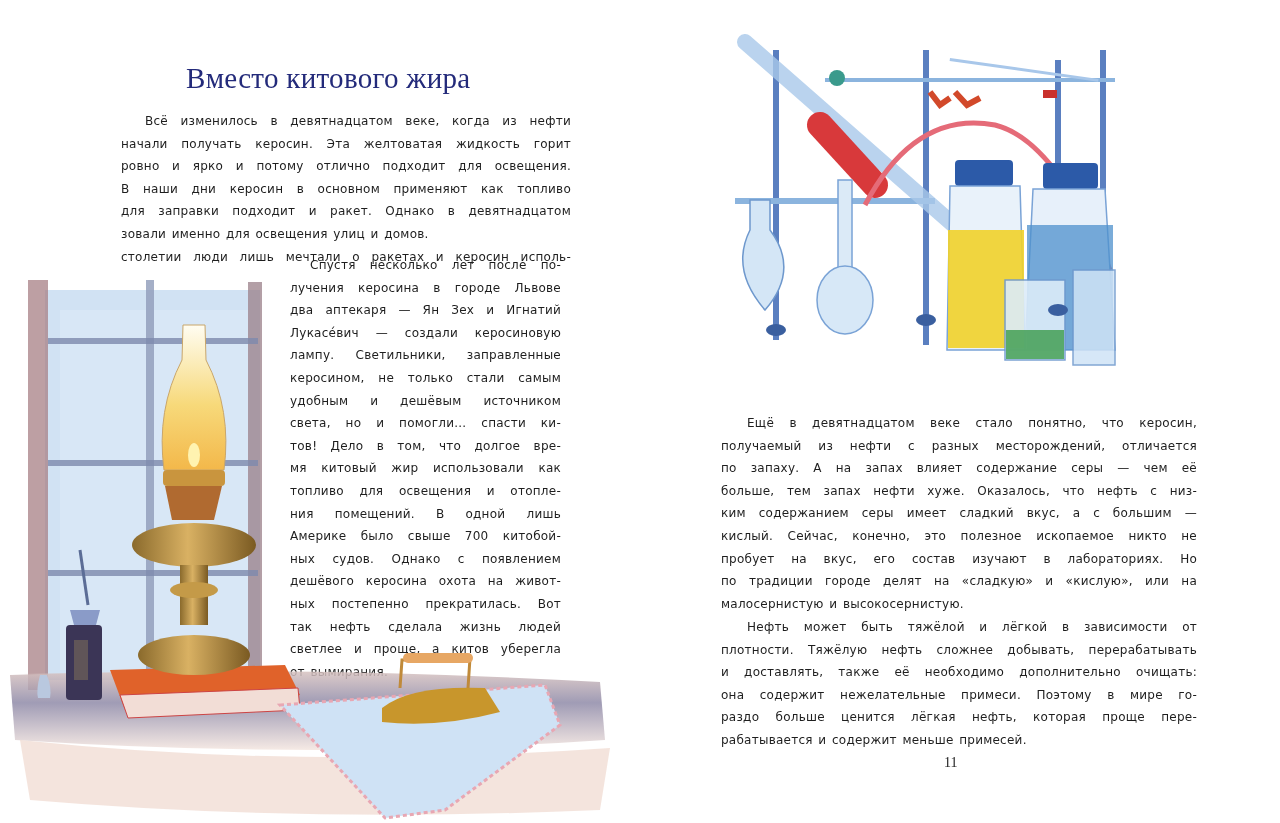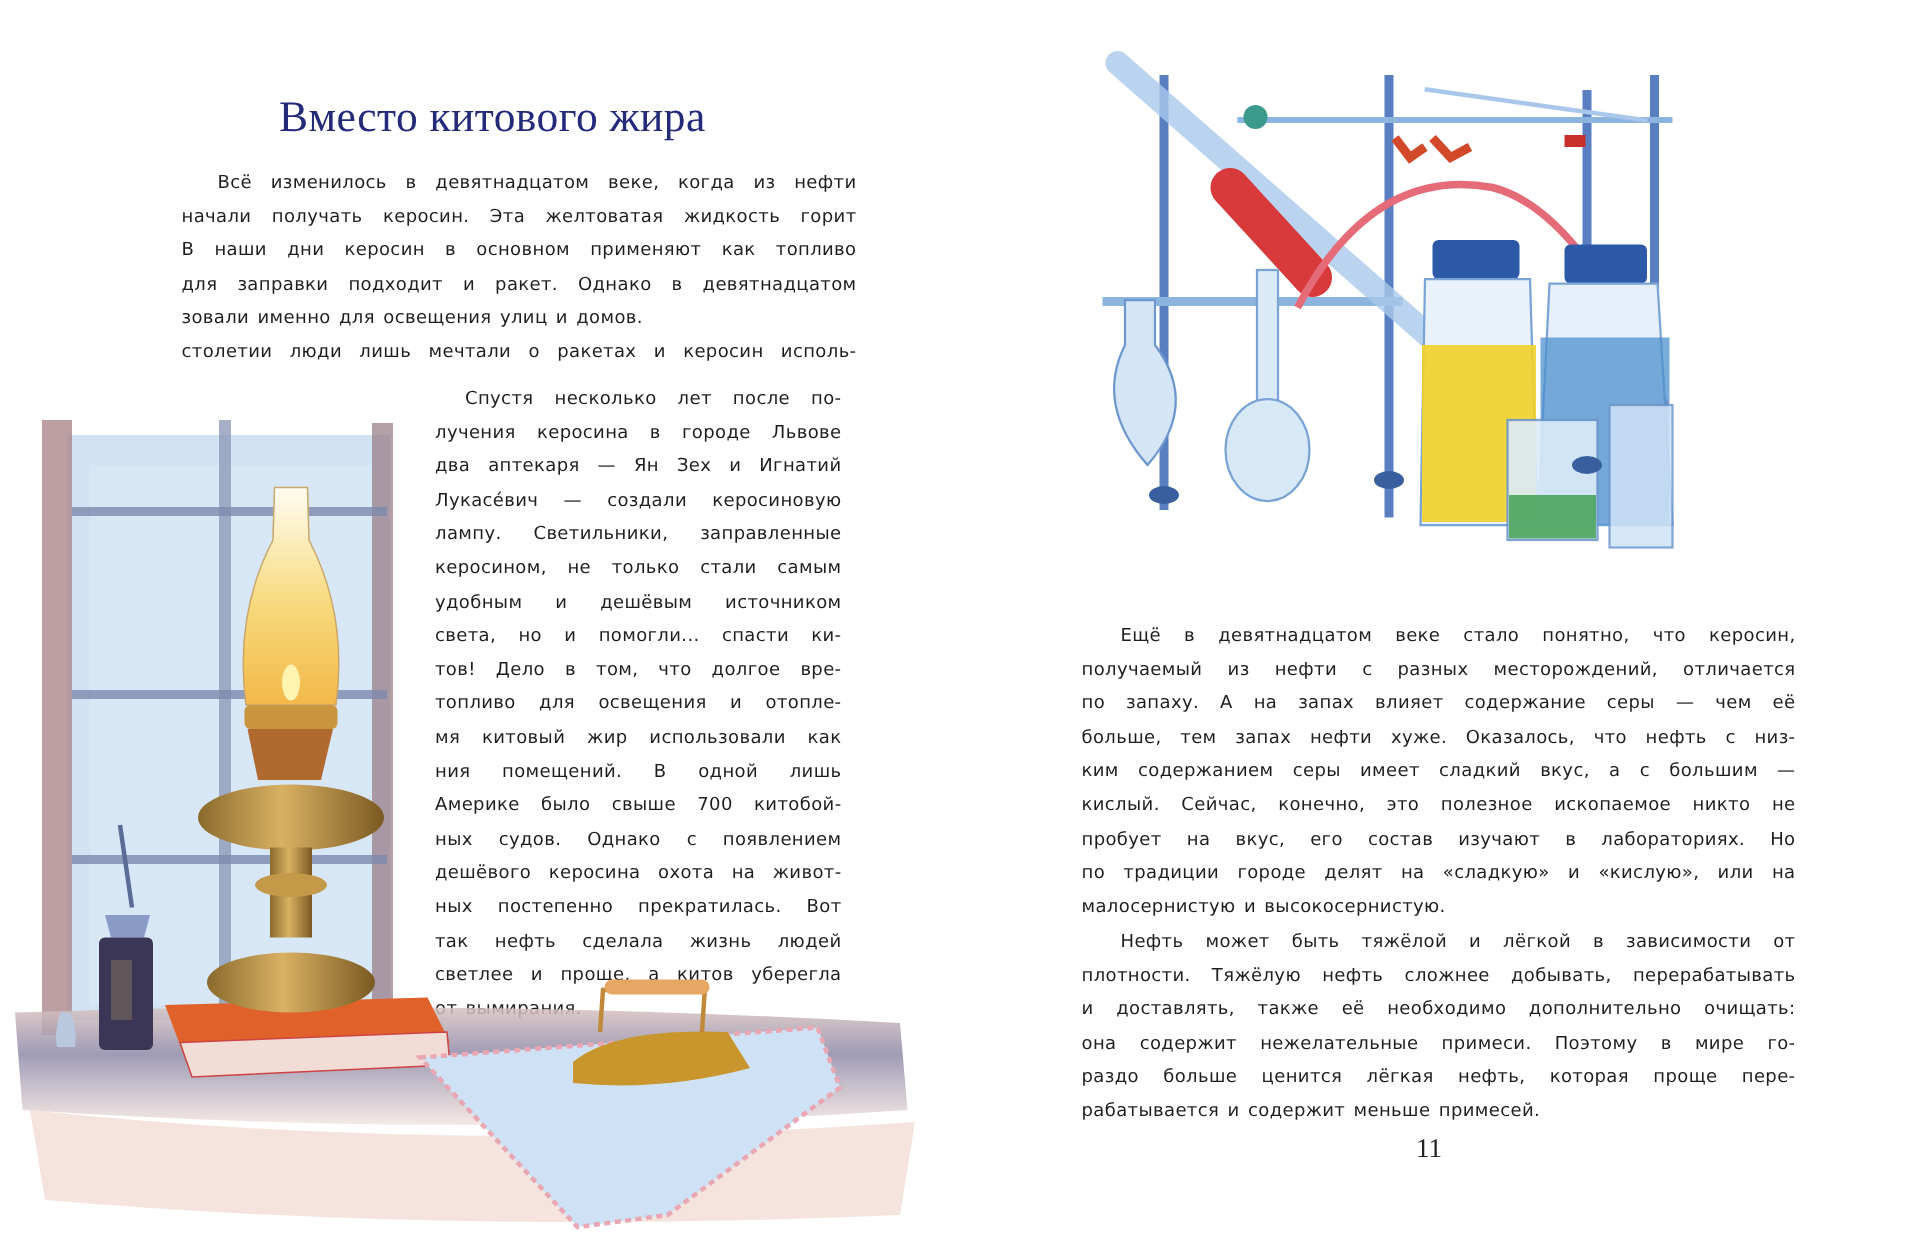--- a/index.html
+++ b/index.html
@@ -10,50 +10,51 @@
   .page-right { left:640px; width:640px; }
 
   .title { position:absolute; font-family:"Liberation Serif", "DejaVu Serif", serif; color:#232a7a;
            font-size:29px; font-weight:normal; white-space:nowrap; letter-spacing:0.3px; }
   .para { position:absolute; font-size:12px; line-height:22.6px; text-align:justify; letter-spacing:0.25px;
           word-spacing:1.5px; }
   .line { display:block; text-align:justify; text-align-last:justify; white-space:nowrap; }
   .line.last { text-align-last:left; }
 
   .illus { position:absolute; }
-  .page-number { position:absolute; font-family:"Liberation Serif", serif; font-size:18px; color:#222; }
+  .page-number { position:absolute; font-family:"Liberation Serif", serif; font-size:14px; color:#222; }
 </style>
 </head>
 <body>
 
 <div class="page page-left">
 
   <div class="title" style="left:186px; top:62px;">Вместо китового жира</div>
 
   <div class="para" style="left:121px; top:110px; width:450px;">
     <span class="line" style="padding-left:24px;">Всё изменилось в девятнадцатом веке, когда из нефти</span>
     <span class="line">начали получать керосин. Эта желтоватая жидкость горит</span>
+    <span class="line">ровно и ярко и потому отлично подходит для освещения.</span>
     <span class="line">В наши дни керосин в основном применяют как топливо</span>
     <span class="line">для заправки подходит и ракет. Однако в девятнадцатом</span>
     <span class="line last">зовали именно для освещения улиц и домов.</span>
     <span class="line">столетии люди лишь мечтали о ракетах и керосин исполь-</span>
   </div>
 
   <div class="para" style="left:290px; top:254px; width:271px;">
     <span class="line" style="padding-left:20px;">Спустя несколько лет после по-</span>
     <span class="line">лучения керосина в городе Львове</span>
     <span class="line">два аптекаря — Ян Зех и Игнатий</span>
     <span class="line">Лукасе́вич — создали керосиновую</span>
     <span class="line">лампу. Светильники, заправленные</span>
     <span class="line">керосином, не только стали самым</span>
     <span class="line">удобным и дешёвым источником</span>
     <span class="line">света, но и помогли... спасти ки-</span>
     <span class="line">тов! Дело в том, что долгое вре-</span>
+    <span class="line">мя китовый жир использовали как</span>
     <span class="line">топливо для освещения и отопле-</span>
-    <span class="line">мя китовый жир использовали как</span>
     <span class="line">ния помещений. В одной лишь</span>
     <span class="line">Америке было свыше 700 китобой-</span>
     <span class="line">ных судов. Однако с появлением</span>
     <span class="line">дешёвого керосина охота на живот-</span>
     <span class="line">ных постепенно прекратилась. Вот</span>
     <span class="line">так нефть сделала жизнь людей</span>
     <span class="line">светлее и проще, а китов уберегла</span>
     <span class="line last">от вымирания.</span>
   </div>
 

